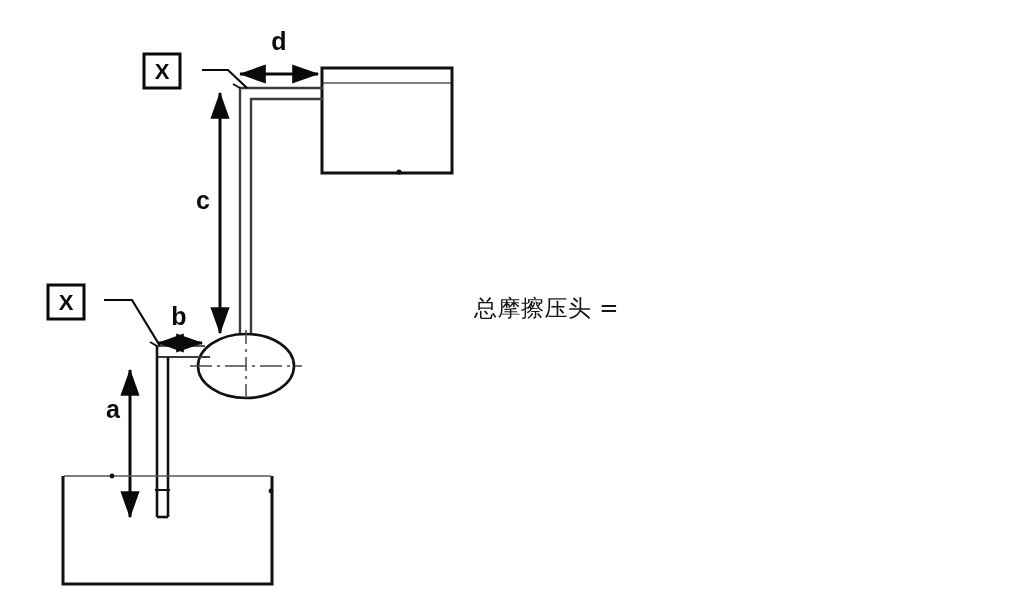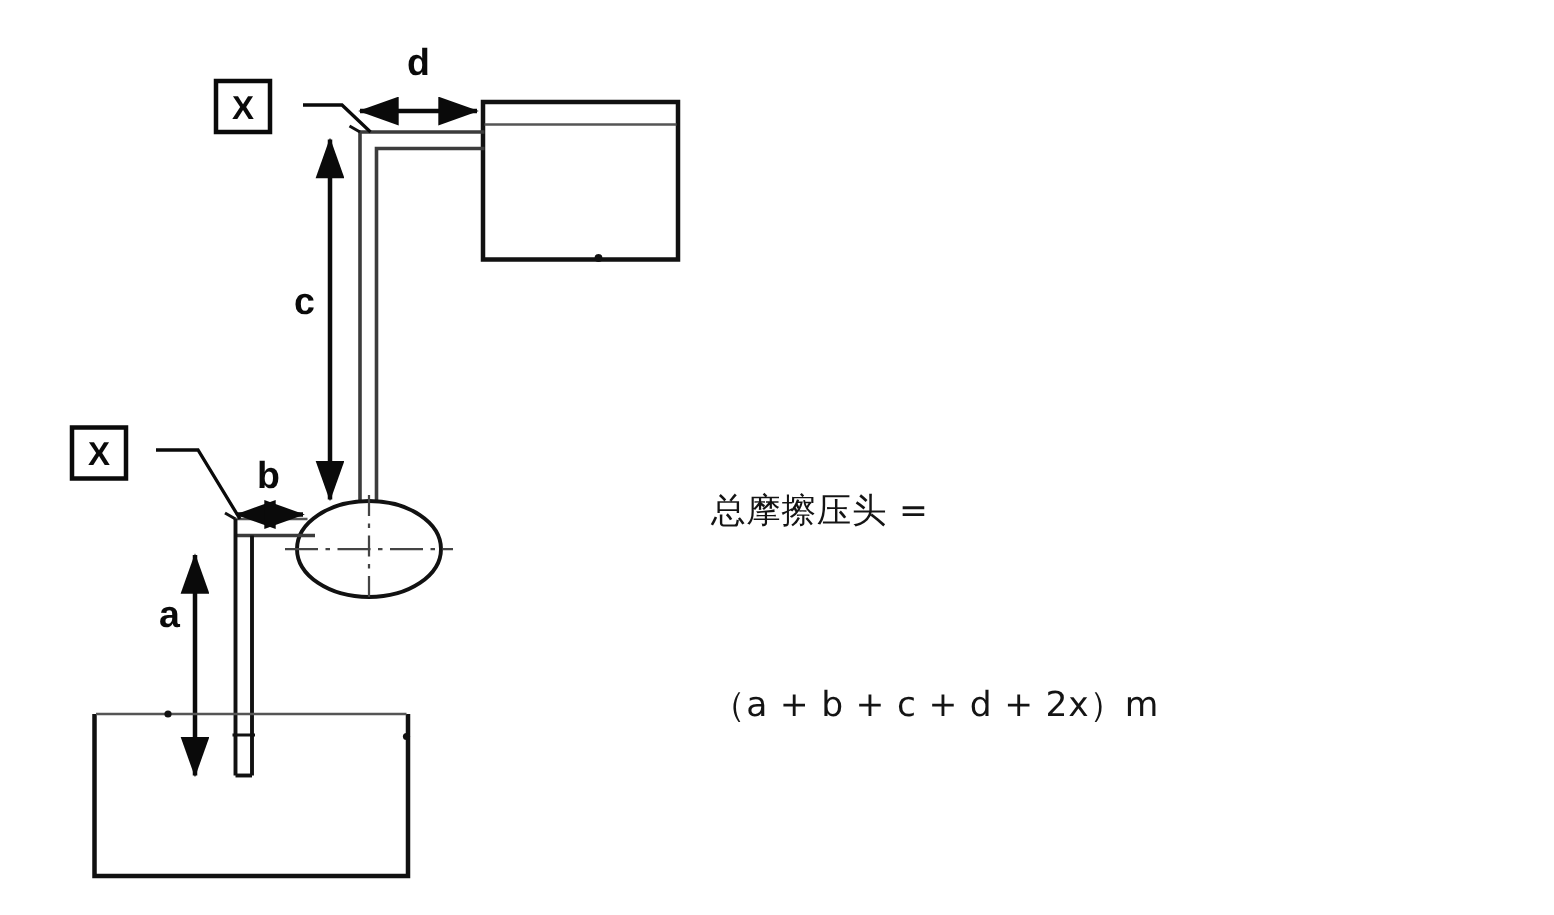--- a/index.html
+++ b/index.html
@@ -44,21 +44,20 @@
     width: 545px;
     font-family: "DejaVu Sans", sans-serif;
     font-size: 23px;
     line-height: 32px;
     color: #141414;
     letter-spacing: 0.5px;
     white-space: pre;
   }
   #formula-block .f-line {
     display: block;
-    margin-top: 33px;
   }
 </style>
 </head>
 <body>
 
 <div id="canvas">
 
   <svg id="diagram" viewBox="0 0 1036 610">
     <defs>
       <marker id="arrHead" markerWidth="10" markerHeight="10" refX="8.6" refY="3.2" orient="auto" markerUnits="strokeWidth">
@@ -149,16 +148,15 @@
 
       <line x1="64" y1="476" x2="271" y2="476" stroke="#555555" stroke-width="1.6"></line>
       <circle cx="112" cy="476" r="2.4" fill="#111111"></circle>
       <circle cx="271" cy="491" r="2.4" fill="#111111"></circle>
     </g>
 
   </svg>
 
   <div id="formula-block">
     <span class="f-line">总摩擦压头 =</span>
-    <span class="f-line">（a + b + c + d + 2x）m</span>
   </div>
 
 </div>
 
 </body></html>

